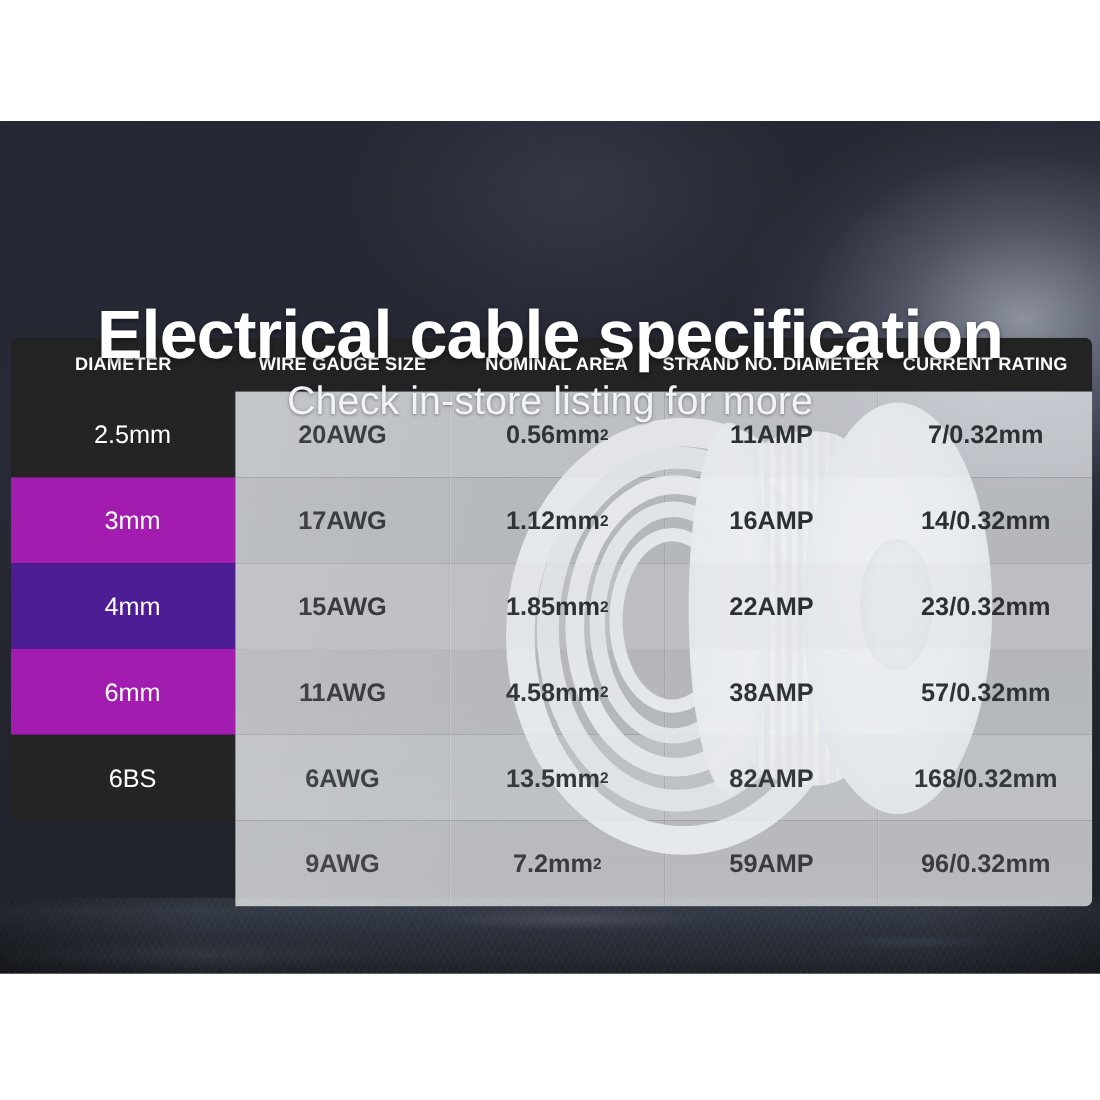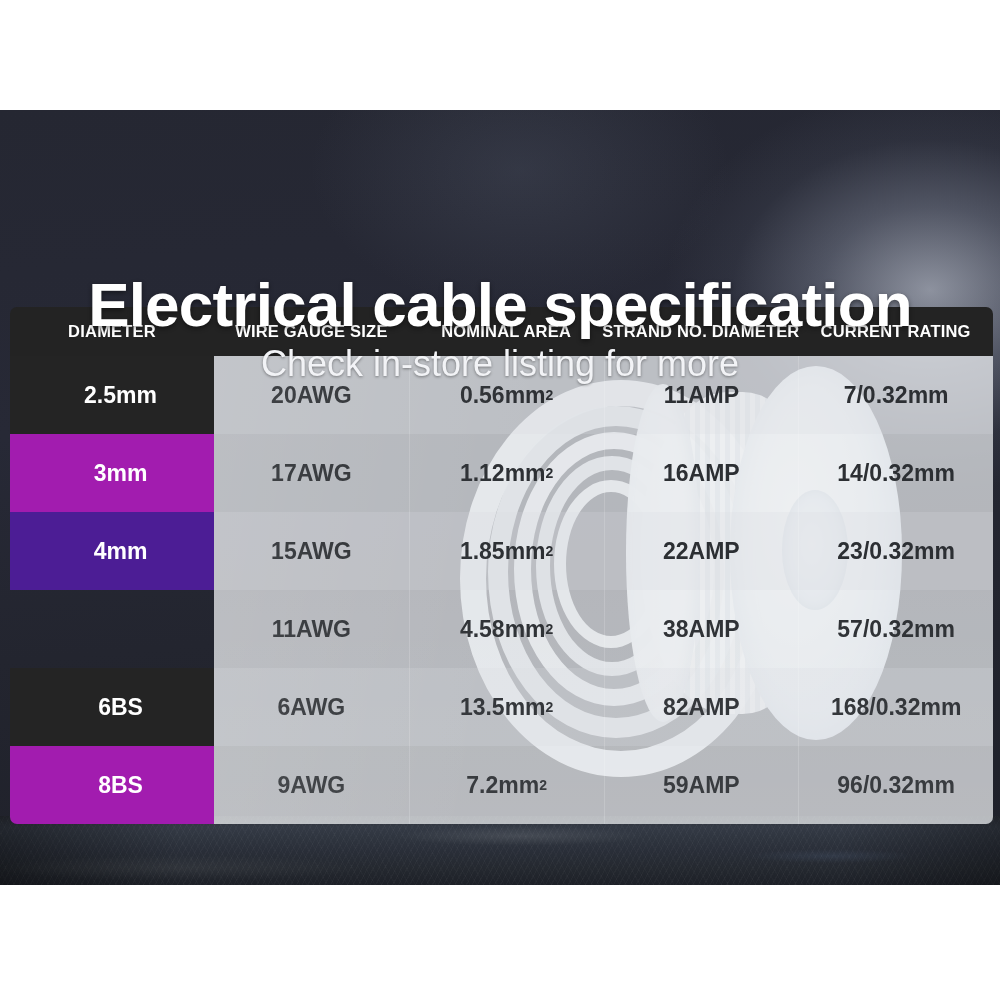--- a/index.html
+++ b/index.html
@@ -214,21 +214,21 @@
     letter-spacing: 0.2px;
     white-space: nowrap;
   }
 
   
   .brow { height: 78px; }
   .brow .c0 {
     background: #242424;
     color: #ffffff;
     font-size: 23px;
-    font-weight: bold;
+    font-weight: normal;
     padding-left: 17px;
   }
   .brow.alt .c0 { background: #a21caf; }
   .brow.highlight .c0 {
     background: #4c1d95;
     color: #ffffff;
   }
 
   
   .brow .c1, .brow .c2, .brow .c3, .brow .c4 {
@@ -312,34 +312,34 @@
             <div class="cell c4">14/0.32mm</div>
           </div>
           <div class="trow brow highlight">
             <div class="cell c0">4mm</div>
             <div class="cell c1">15AWG</div>
             <div class="cell c2">1.85mm<span class="sup">2</span></div>
             <div class="cell c3">22AMP</div>
             <div class="cell c4">23/0.32mm</div>
           </div>
           <div class="trow brow alt">
+            <div class="cell c0">6mm</div>
             <div class="cell c1">11AWG</div>
             <div class="cell c2">4.58mm<span class="sup">2</span></div>
             <div class="cell c3">38AMP</div>
             <div class="cell c4">57/0.32mm</div>
           </div>
           <div class="trow brow">
             <div class="cell c0">6BS</div>
             <div class="cell c1">6AWG</div>
             <div class="cell c2">13.5mm<span class="sup">2</span></div>
             <div class="cell c3">82AMP</div>
             <div class="cell c4">168/0.32mm</div>
           </div>
           <div class="trow brow alt">
-            <div class="cell c0">8BS</div>
             <div class="cell c1">9AWG</div>
             <div class="cell c2">7.2mm<span class="sup">2</span></div>
             <div class="cell c3">59AMP</div>
             <div class="cell c4">96/0.32mm</div>
           </div>
         </div>
 
       <div id="tableSheen"></div>
     </div>
 

